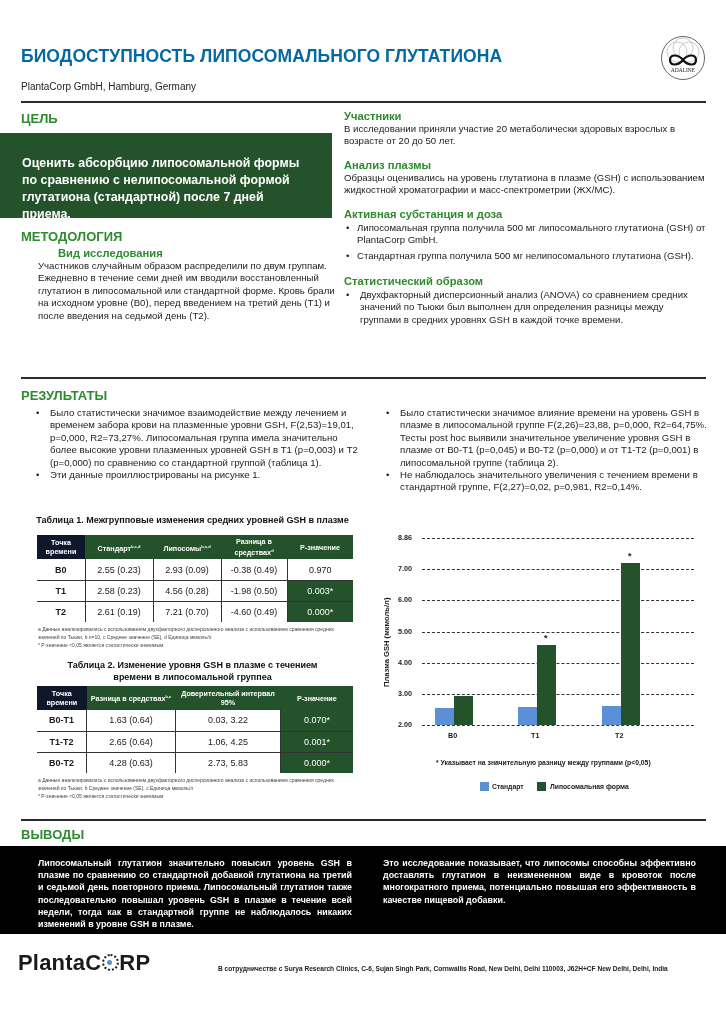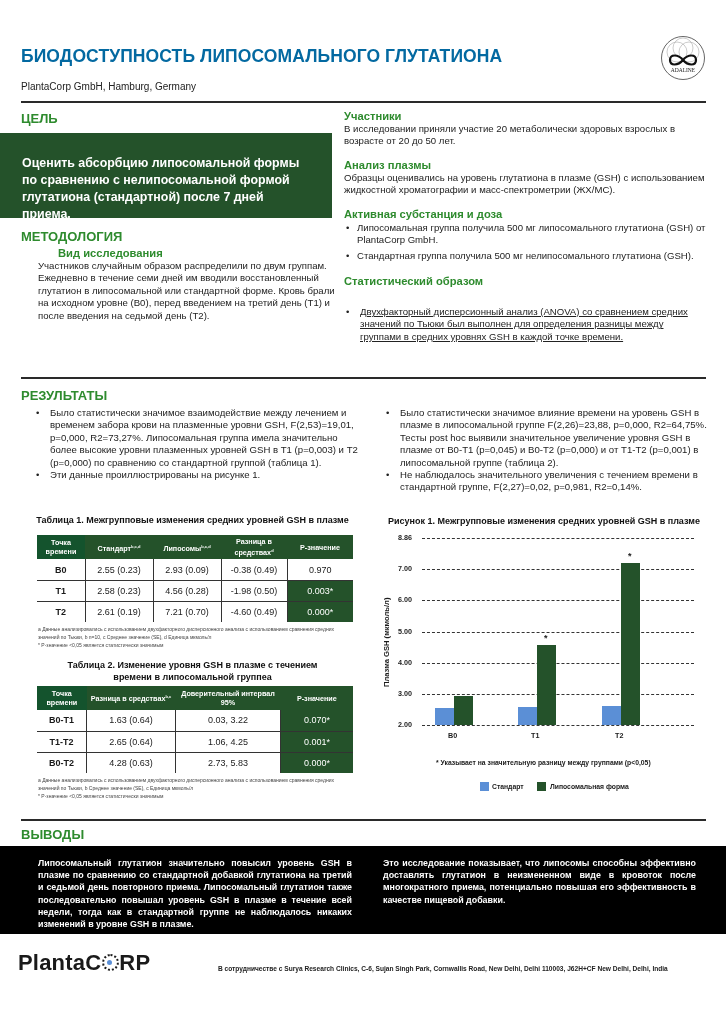--- a/index.html
+++ b/index.html
@@ -15,21 +15,21 @@
   .sub-h { font-size: 11.2px; }
   .body-text { font-size: 9.6px; line-height: 12.4px; color: #222; }
   .goal-box { left: 0; top: 133px; width: 332px; height: 85px; background: #24522a; color: #fff; padding: 22px 22px; font-size: 12.4px; font-weight: bold; line-height: 17px; }
   ul.bullets { list-style: none; }
   ul.bullets li { position: relative; padding-left: 13px; }
   ul.bullets li::before { content: "•"; position: absolute; left: 2px; top: 0; }
   .results ul.bullets li { padding-left: 20px; }
   .results ul.bullets li::before { left: 6px; }
   table.t { border-collapse: collapse; font-size: 9px; }
   table.t th { color: #fff; font-weight: bold; font-size: 7.2px; line-height: 9px; text-align: center; background: #24522a; padding: 2px 4px; }
-  table.t th.first { background: #14532d; }
+  table.t th.first { background: #0f172a; }
   table.t td { text-align: center; height: 21px; border-bottom: 1.5px solid #333; border-right: 1px solid #333; font-size: 9px; }
   table.t td.rowh { font-weight: bold; }
   table.t td.sig { background: #24522a; color: #fff; }
   table.t td:last-child { border-right: none; }
   .tcap { font-size: 9px; font-weight: bold; color: #111; text-align: center; }
   .fn { font-size: 5px; color: #444; line-height: 8px; }
   .concl { left: 0; top: 846px; width: 726px; height: 88px; background: #000; }
   .concl-text { color: #fff; font-size: 8.9px; font-weight: bold; line-height: 12.2px; text-align: justify; }
   .footer-logo { left: 18px; top: 950px; font-size: 22px; font-weight: bold; letter-spacing: 0.2px; color: #1a1a1a; }
   .footer-text { left: 218px; top: 965px; font-size: 6.6px; font-weight: bold; color: #222; }
@@ -77,21 +77,21 @@
 <div class="abs green-h sub-h" style="left:344px; top:159px;">Анализ плазмы</div>
 <div class="abs body-text" style="left:344px; top:172px; width:370px;">Образцы оценивались на уровень глутатиона в плазме (GSH) с использованием жидкостной хроматографии и масс-спектрометрии (ЖХ/МС).</div>
 
 <div class="abs green-h sub-h" style="left:344px; top:208px;">Активная субстанция и доза</div>
 <ul class="abs body-text bullets" style="left:344px; top:222px; width:370px;">
   <li style="padding-left:13px;">Липосомальная группа получила 500 мг липосомального глутатиона (GSH) от PlantaCorp GmbH.</li>
   <li style="padding-left:13px; margin-top:3px;">Стандартная группа получила 500 мг нелипосомального глутатиона (GSH).</li>
 </ul>
 
 <div class="abs green-h sub-h" style="left:344px; top:275px;">Статистический образом</div>
-<ul class="abs body-text bullets" style="left:344px; top:306px; width:355px;text-decoration:underline;">
+<ul class="abs body-text bullets" style="left:344px; top:289px; width:355px;">
   <li style="padding-left:16px;">Двухфакторный дисперсионный анализ (ANOVA) со сравнением средних значений по Тьюки был выполнен для определения разницы между группами в средних уровнях GSH в каждой точке времени.</li>
 </ul>
 
 <div class="abs rule" style="left:21px; top:377px; width:685px;"></div>
 
 <div class="results">
 <div class="abs green-h sec-h" style="left:21px; top:388px;">РЕЗУЛЬТАТЫ</div>
 <ul class="abs body-text bullets" style="left:30px; top:407px; width:335px;">
   <li>Было статистически значимое взаимодействие между лечением и временем забора крови на плазменные уровни GSH, F(2,53)=19,01, p=0,000, R2=73,27%. Липосомальная группа имела значительно более высокие уровни плазменных уровней GSH в T1 (p=0,003) и T2 (p=0,000) по сравнению со стандартной группой (таблица 1).</li>
   <li>Эти данные проиллюстрированы на рисунке 1.</li>
@@ -172,21 +172,20 @@
       <td class="sig" style="border-bottom:none;">0.000*</td>
     </tr>
   </tbody>
 </table>
 <div class="abs fn" style="left:38px; top:776px; width:315px;">
   <div>a Данные анализировались с использованием двухфакторного дисперсионного анализа с использованием сравнения средних значений по Тьюки, b Среднее значение (SE), c Единица мкмоль/л</div>
   <div>* P-значение &lt;0,05 является статистически значимым</div>
 </div>
 
 <div class="abs chart">
-  <div class="chart-title" style="position:absolute; left:14px; top:4px;">Рисунок 1. Межгрупповые изменения средних уровней GSH в плазме</div>
   <div id="chart-plot">
       <div class="ytick" style="left: 24px; top: 208px;">2.00</div>
       <div class="gline" style="left: 48px; width: 272px; top: 213px;"></div>
       <div class="ytick" style="left: 24px; top: 176.833px;">3.00</div>
       <div class="gline" style="left: 48px; width: 272px; top: 181.833px;"></div>
       <div class="ytick" style="left: 24px; top: 145.667px;">4.00</div>
       <div class="gline" style="left: 48px; width: 272px; top: 150.667px;"></div>
       <div class="ytick" style="left: 24px; top: 114.5px;">5.00</div>
       <div class="gline" style="left: 48px; width: 272px; top: 119.5px;"></div>
       <div class="ytick" style="left: 24px; top: 83.3333px;">6.00</div>

